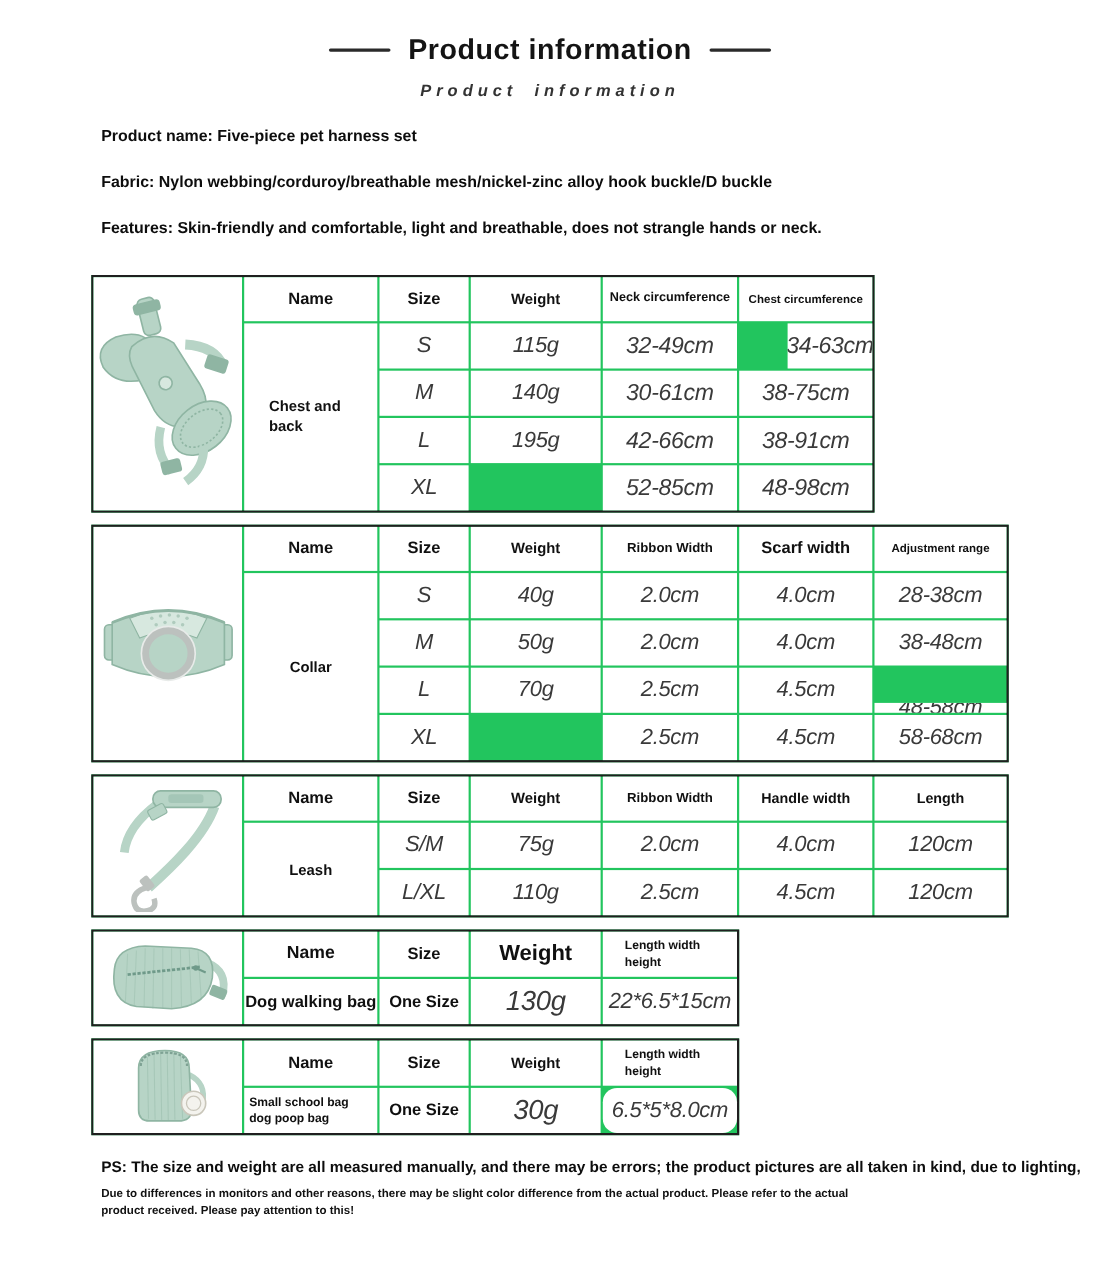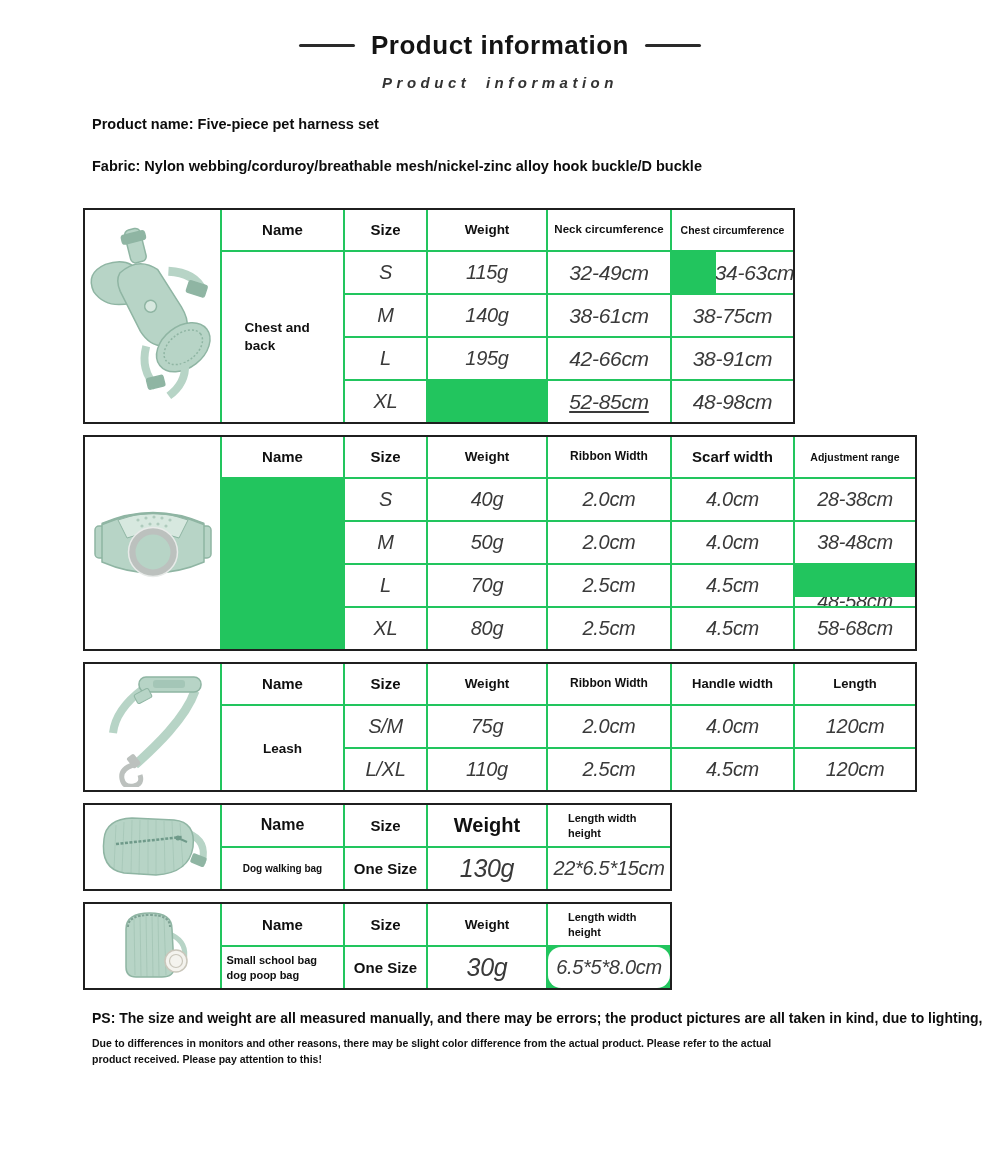--- a/index.html
+++ b/index.html
@@ -35,21 +35,21 @@
   .t2 .hdr-3,.t3 .hdr-3{font-size:12px;}
   .t3 .hdr-4,.t3 .hdr-5{font-size:13px;}
   .t1 .hdr-3{font-size:11.5px;}
   .t1 .hdr-4{font-size:10.5px;}
   .t2 .hdr-5{font-size:10.5px;}
   .t4 .hdr-0{font-size:16px;}
   .t4 .hdr-2{font-size:20px;}
   .t4 .hdr-3,.t5 .hdr-3{font-size:11px;}
   .t4 .hdr-3 span,.t5 .hdr-3 span{display:block;width:82px;text-align:left;line-height:1.3;}
   .t1 .name-cell span{display:block;width:76px;text-align:left;line-height:1.3;}
-  .t4 .name-cell span{font-size:10px;}
+  .t4 .name-cell span{font-size:15px;}
   .t5 .name-cell span{font-size:11px;display:block;width:112px;text-align:left;line-height:1.35;}
   .t1 .val-2,.t1 .val-3{font-size:21px;}
   .t4 .val-0,.t5 .val-0{font-style:normal;font-weight:bold;font-size:15px;color:#0f0f0f;letter-spacing:0;}
   .t4 .val-1,.t5 .val-1{font-size:25px;}
   
   .footer{margin:20px 0 0 92px;}
   .footer .ps{font-weight:bold;font-size:14px;margin:0 0 9px 0;color:#0d0d0d;}
   .footer .note{font-weight:bold;font-size:10.5px;line-height:1.55;width:690px;margin:0;color:#111;}
 </style>
 </head>
@@ -58,20 +58,21 @@
 <div class="title-row">
   <div class="title-dash"></div>
   <h1 class="main-title">Product information</h1>
   <div class="title-dash"></div>
 </div>
 <div class="subtitle">Product information</div>
 
 <div class="intro">
   <p>Product name: Five-piece pet harness set</p>
   <p>Fabric: Nylon webbing/corduroy/breathable mesh/nickel-zinc alloy hook buckle/D buckle</p>
+  <p>Features: Skin-friendly and comfortable, light and breathable, does not strangle hands or neck.</p>
 </div>
 
 <div class="tables" id="tables">
     <div class="ptable t1" style="grid-template-columns: 135px 121px 81px 118px 122px 121px; grid-template-rows: 40px repeat(4, 41px);">
       <div class="cell img-cell" style="grid-area: 1 / 1 / span 5;">
   <svg width="132" height="204" viewBox="0 0 132 204">
     <g transform="rotate(-14 66 100)" stroke="#8fb5a3" stroke-width="1.5">
       <rect x="58" y="12" width="16" height="34" rx="5" fill="#b7d4c6"></rect>
       <rect x="54" y="16" width="24" height="9" rx="3" fill="#8fb5a3"></rect>
       <path d="M14 64 Q10 44 32 40 Q58 38 64 58 Q68 76 48 84 Q22 84 14 64 Z" fill="#b7d4c6"></path>
@@ -104,28 +105,28 @@
       </div>
       <div class="cell name-cell" style="grid-area: 2 / 2 / span 4;">
         <span>Chest and back</span>
       </div>
       <div class="cell val val-0" style="grid-area: 2 / 3;">S</div>
       <div class="cell val val-1" style="grid-area: 2 / 4;">115g</div>
       <div class="cell val val-2" style="grid-area: 2 / 5;">32-49cm</div>
       <div class="cell val val-3" style="grid-area: 2 / 6; margin-left: 44px;">34-63cm</div>
       <div class="cell val val-0" style="grid-area: 3 / 3;">M</div>
       <div class="cell val val-1" style="grid-area: 3 / 4;">140g</div>
-      <div class="cell val val-2" style="grid-area: 3 / 5;">38-61cm</div>
+      <div class="cell val val-2" style="grid-area: 3 / 5;">30-61cm</div>
       <div class="cell val val-3" style="grid-area: 3 / 6;">38-75cm</div>
       <div class="cell val val-0" style="grid-area: 4 / 3;">L</div>
       <div class="cell val val-1" style="grid-area: 4 / 4;">195g</div>
       <div class="cell val val-2" style="grid-area: 4 / 5;">42-66cm</div>
       <div class="cell val val-3" style="grid-area: 4 / 6;">38-91cm</div>
       <div class="cell val val-0" style="grid-area: 5 / 3;">XL</div>
-      <div class="cell val val-2" style="grid-area: 5 / 5; text-decoration: underline;">52-85cm</div>
+      <div class="cell val val-2" style="grid-area: 5 / 5;">52-85cm</div>
       <div class="cell val val-3" style="grid-area: 5 / 6;">48-98cm</div>
     </div>
     <div class="ptable t2" style="grid-template-columns: 135px 121px 81px 118px 122px 121px 120px; grid-template-rows: 40px repeat(4, 41px);">
       <div class="cell img-cell" style="grid-area: 1 / 1 / span 5;">
   <svg width="130" height="134" viewBox="0 0 130 134">
     <rect x="7" y="50" width="18" height="32" rx="4" fill="#b7d4c6" stroke="#8fb5a3" stroke-width="1.5"></rect>
     <rect x="105" y="50" width="18" height="32" rx="4" fill="#b7d4c6" stroke="#8fb5a3" stroke-width="1.5"></rect>
     <path d="M14 48 Q65 26 116 48 L116 86 Q65 108 14 86 Z" fill="#b7d4c6" stroke="#8fb5a3" stroke-width="1.5"></path>
     <path d="M30 44 Q65 30 100 44 L91 62 Q65 52 39 62 Z" fill="#d7e8df" stroke="#8fb5a3" stroke-width="1"></path>
     <g fill="#8fb5a3" opacity="0.55">
@@ -155,37 +156,39 @@
       </div>
       <div class="cell hdr hdr-3" style="grid-area: 1 / 5;">
         <span>Ribbon Width</span>
       </div>
       <div class="cell hdr hdr-4" style="grid-area: 1 / 6;">
         <span>Scarf width</span>
       </div>
       <div class="cell hdr hdr-5" style="grid-area: 1 / 7;">
         <span>Adjustment range</span>
       </div>
+      <div class="cell name-cell" style="grid-area: 2 / 2 / span 4;">
+        <span>Collar</span>
+      </div>
       <div class="cell val val-0" style="grid-area: 2 / 3;">S</div>
       <div class="cell val val-1" style="grid-area: 2 / 4;">40g</div>
       <div class="cell val val-2" style="grid-area: 2 / 5;">2.0cm</div>
       <div class="cell val val-3" style="grid-area: 2 / 6;">4.0cm</div>
       <div class="cell val val-4" style="grid-area: 2 / 7;">28-38cm</div>
       <div class="cell val val-0" style="grid-area: 3 / 3;">M</div>
       <div class="cell val val-1" style="grid-area: 3 / 4;">50g</div>
       <div class="cell val val-2" style="grid-area: 3 / 5;">2.0cm</div>
       <div class="cell val val-3" style="grid-area: 3 / 6;">4.0cm</div>
       <div class="cell val val-4" style="grid-area: 3 / 7;">38-48cm</div>
       <div class="cell val val-0" style="grid-area: 4 / 3;">L</div>
       <div class="cell val val-1" style="grid-area: 4 / 4;">70g</div>
       <div class="cell val val-2" style="grid-area: 4 / 5;">2.5cm</div>
       <div class="cell val val-3" style="grid-area: 4 / 6;">4.5cm</div>
       <div class="cell val val-4" style="grid-area: 4 / 7; margin-top: 32px;">48-58cm</div>
       <div class="cell val val-0" style="grid-area: 5 / 3;">XL</div>
-      <div class="cell val val-1" style="grid-area: 5 / 4;">80g</div>
       <div class="cell val val-2" style="grid-area: 5 / 5;">2.5cm</div>
       <div class="cell val val-3" style="grid-area: 5 / 6;">4.5cm</div>
       <div class="cell val val-4" style="grid-area: 5 / 7;">58-68cm</div>
     </div>
     <div class="ptable t3" style="grid-template-columns: 135px 121px 81px 118px 122px 121px 120px; grid-template-rows: 40px repeat(2, 41px);">
       <div class="cell img-cell" style="grid-area: 1 / 1 / span 3;">
   <svg width="128" height="120" viewBox="0 0 128 120">
     <path d="M54 22 C38 34 26 48 24 66" stroke="#b7d4c6" stroke-width="8" fill="none"></path>
     <path d="M106 24 C96 52 66 80 46 98" stroke="#b7d4c6" stroke-width="9" fill="none"></path>
     <rect x="50" y="10" width="62" height="15" rx="7" fill="#b7d4c6" stroke="#8fb5a3" stroke-width="1.5"></rect>

